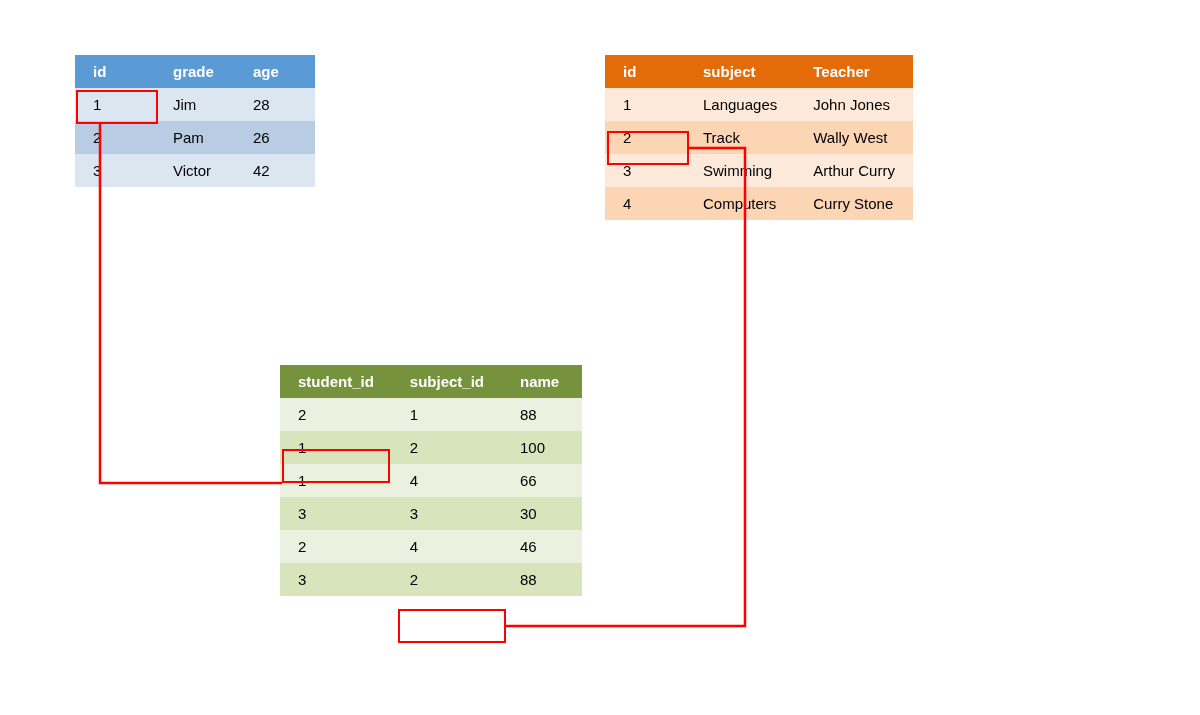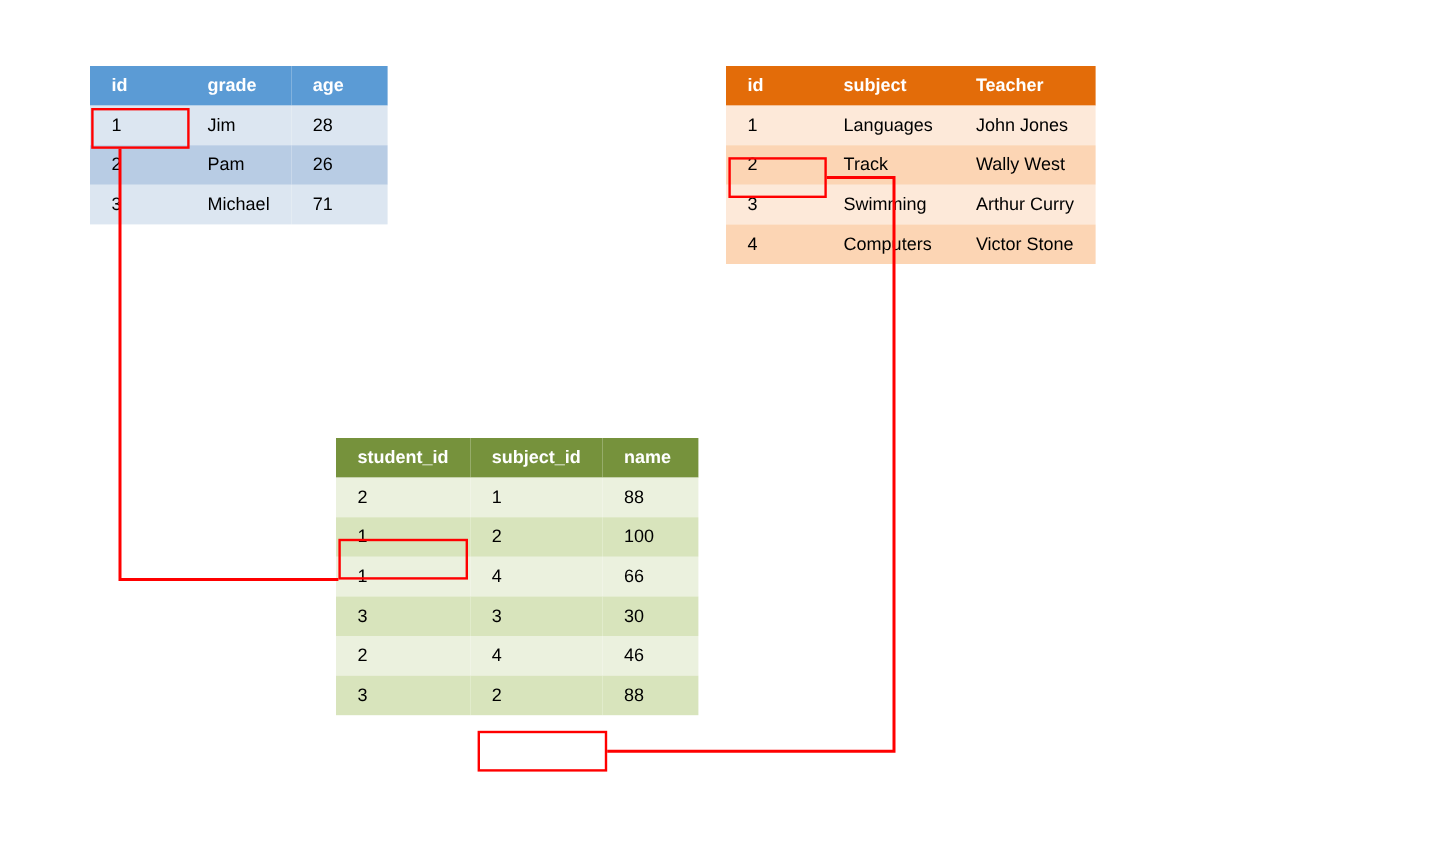--- a/index.html
+++ b/index.html
@@ -128,22 +128,22 @@
           <td>Jim</td>
           <td>28</td>
         </tr>
         <tr>
           <td>2</td>
           <td>Pam</td>
           <td>26</td>
         </tr>
         <tr>
           <td>3</td>
-          <td>Michael</td>
-          <td>71</td>
+          <td>Victor</td>
+          <td>42</td>
         </tr>
       </tbody>
   </table>
 
   <table class="db-table" id="subjects-table">
     <thead>
       <tr>
         <th>id</th>
         <th>subject</th>
         <th>Teacher</th>
@@ -161,21 +161,21 @@
           <td>Wally West</td>
         </tr>
         <tr>
           <td>3</td>
           <td>Swimming</td>
           <td>Arthur Curry</td>
         </tr>
         <tr>
           <td>4</td>
           <td>Computers</td>
-          <td>Victor Stone</td>
+          <td>Curry Stone</td>
         </tr>
       </tbody>
   </table>
 
   <table class="db-table" id="grades-table">
     <thead>
       <tr>
         <th>student_id</th>
         <th>subject_id</th>
         <th>name</th>

